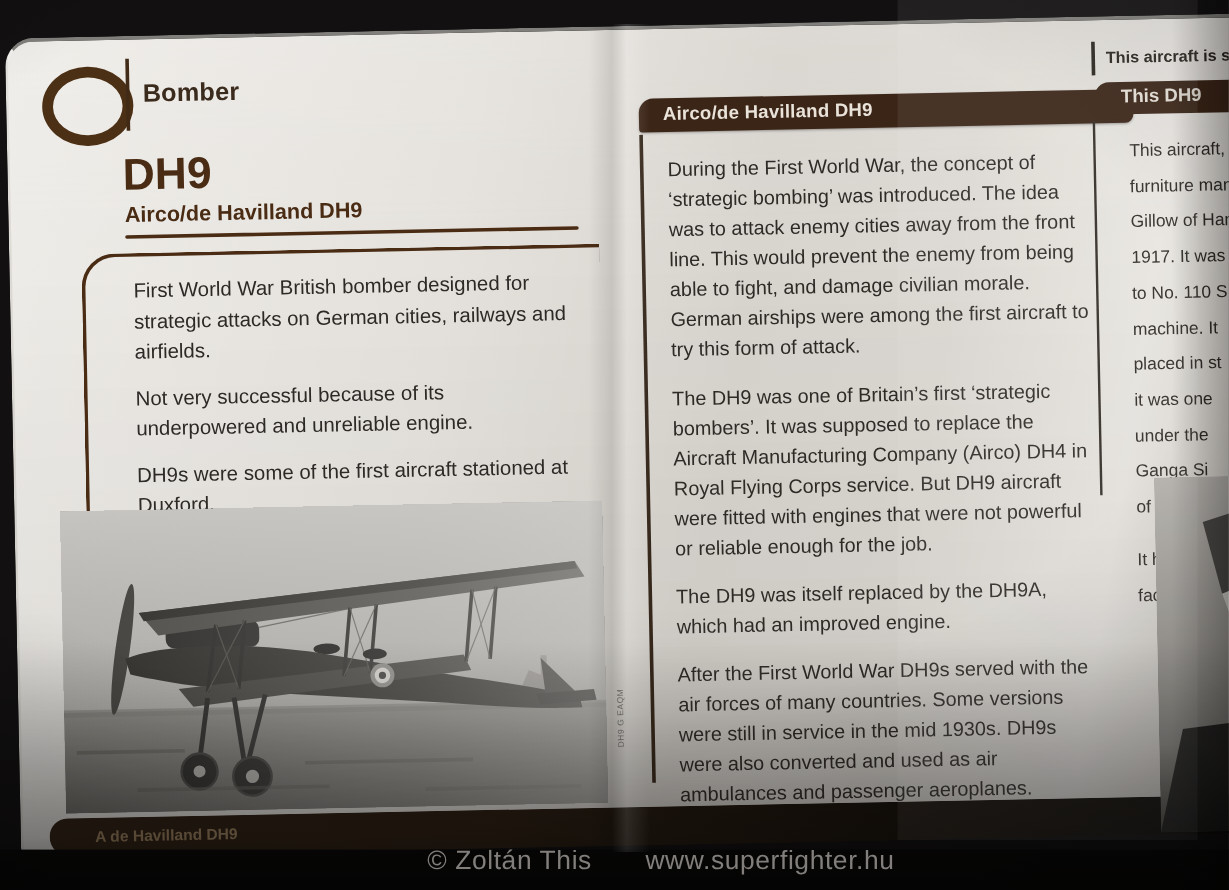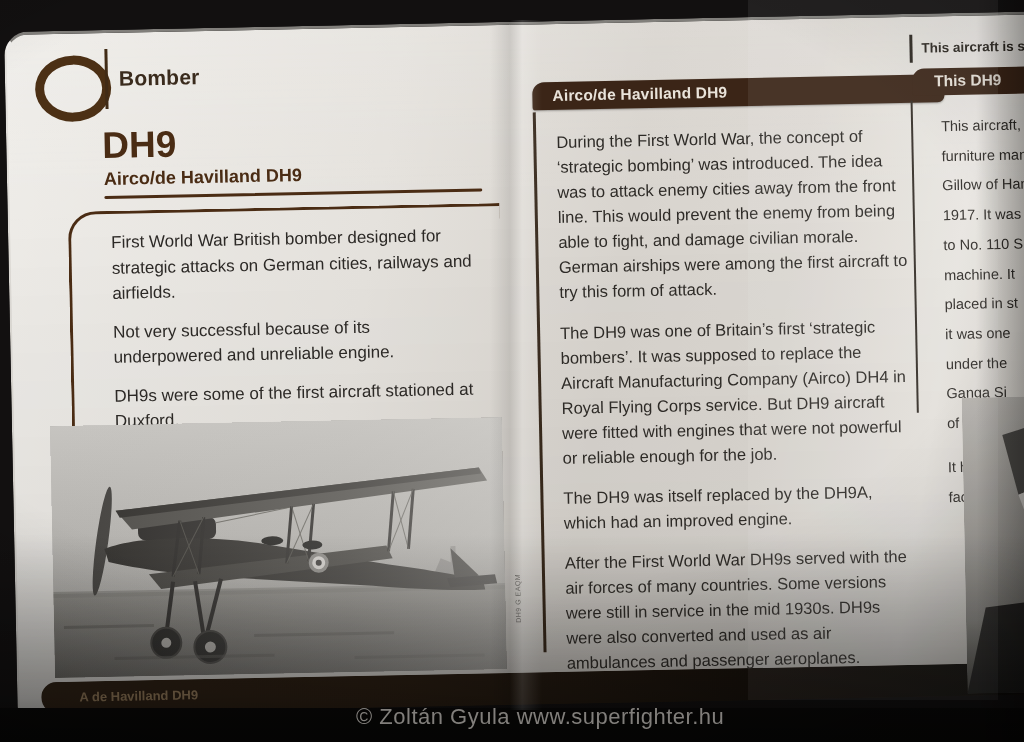--- a/index.html
+++ b/index.html
@@ -71,21 +71,21 @@
   .rt-body{
     position:absolute;left:903px;top:84px;width:190px;height:312px;
     border-left:2.5px solid #332d26;padding:12px 0 0 28px;box-sizing:border-box;
   }
   .rt-body .line{display:block;font-size:14.5px;line-height:2.05;color:#2e2b27;white-space:nowrap;}
   .rt-body .gap{margin-top:14px;}
   .rt-photo{position:absolute;left:948px;top:382px;width:150px;height:296px;overflow:hidden;}
   
   .bottom-strip{position:absolute;left:0;top:708px;width:1024px;height:34px;background:#0a0908;z-index:2;}
   .watermark{position:absolute;left:356px;top:704px;z-index:4;font-size:22px;color:#8f8c88;opacity:.9;letter-spacing:.5px;}
-  .watermark .site{}
+  .watermark .site{margin-left:38px;}
   .crease1{position:absolute;left:490px;top:20px;width:52px;height:690px;z-index:3;pointer-events:none;
     background:linear-gradient(to right,rgba(0,0,0,0),rgba(0,0,0,.10) 38%,rgba(255,255,255,.16) 62%,rgba(255,255,255,0));}
   .bright-band{position:absolute;left:748px;top:0;width:250px;height:700px;z-index:3;pointer-events:none;
     background:rgba(255,255,255,.07);}
   .edge-dark{position:absolute;left:976px;top:0;width:48px;height:742px;z-index:3;pointer-events:none;
     background:linear-gradient(to right,rgba(0,0,0,0),rgba(0,0,0,.28));}
   .vignette{position:absolute;inset:0;z-index:3;pointer-events:none;
     background:radial-gradient(120% 95% at 42% 38%, rgba(0,0,0,0) 45%, rgba(0,0,0,.16) 70%, rgba(0,0,0,.48) 100%);}
   .shade-bottom{position:absolute;inset:0;z-index:3;pointer-events:none;
     background:linear-gradient(to bottom, rgba(0,0,0,0) 72%, rgba(0,0,0,.30) 94%, rgba(0,0,0,.5) 100%);}
@@ -251,17 +251,17 @@
   </div>
 
   <div class="bottom-strip"></div>
   <div class="crease1"></div>
   <div class="bright-band"></div>
   <div class="edge-dark"></div>
   <div class="vignette"></div>
   <div class="shade-bottom"></div>
 
   <div class="watermark">
-    <span>© Zoltán Gyula</span>
+    <span>© Zoltán This</span>
     <span class="site">www.superfighter.hu</span>
   </div>
 
 </div>
 
 </body></html>

